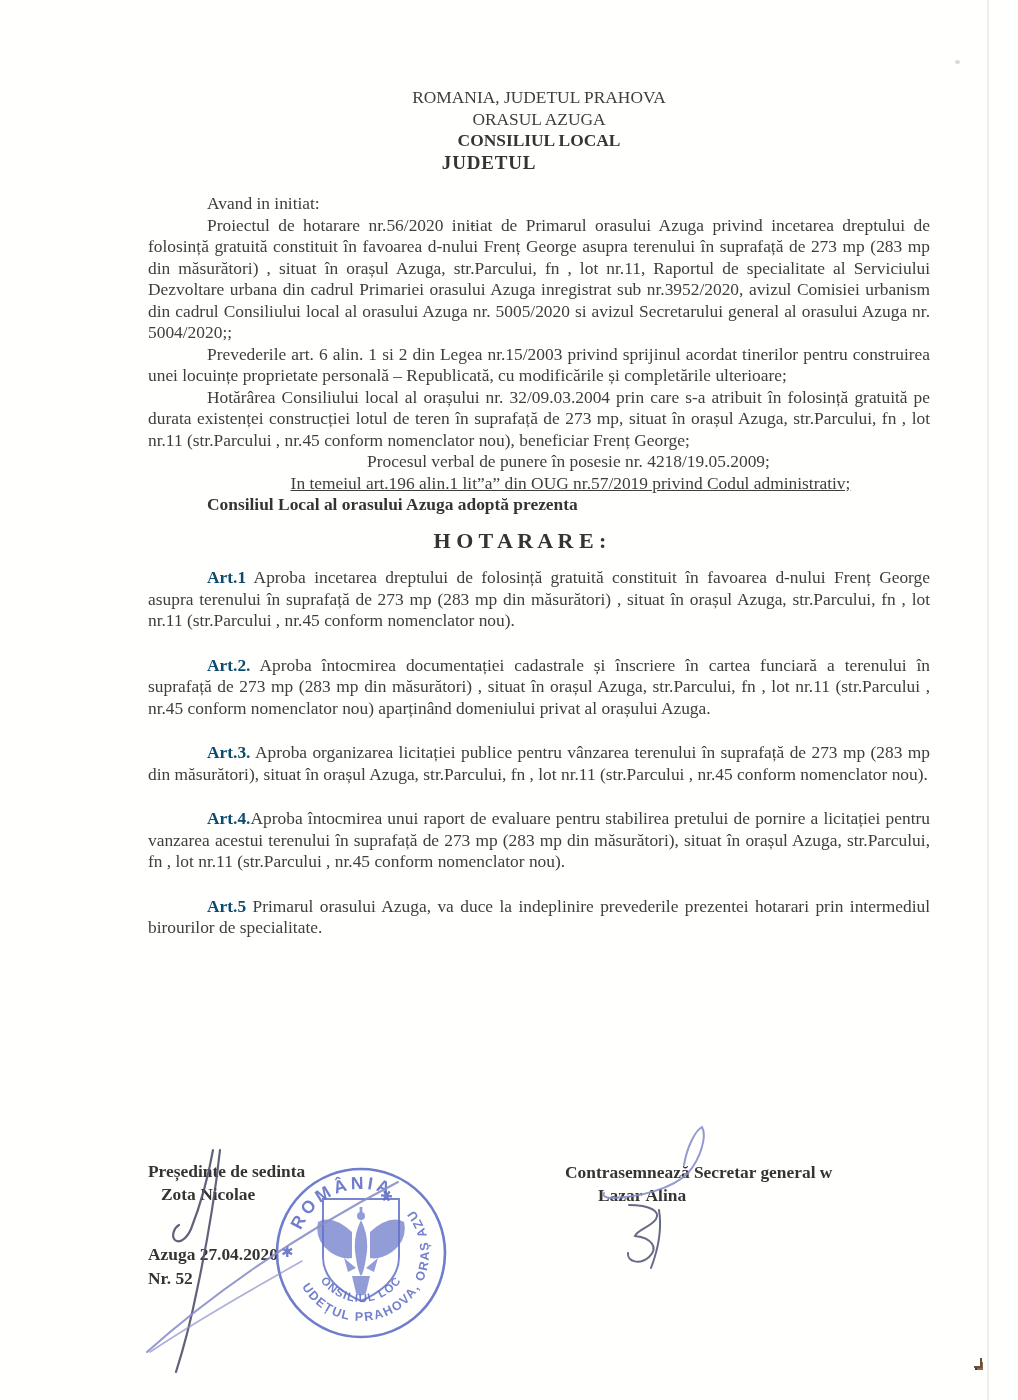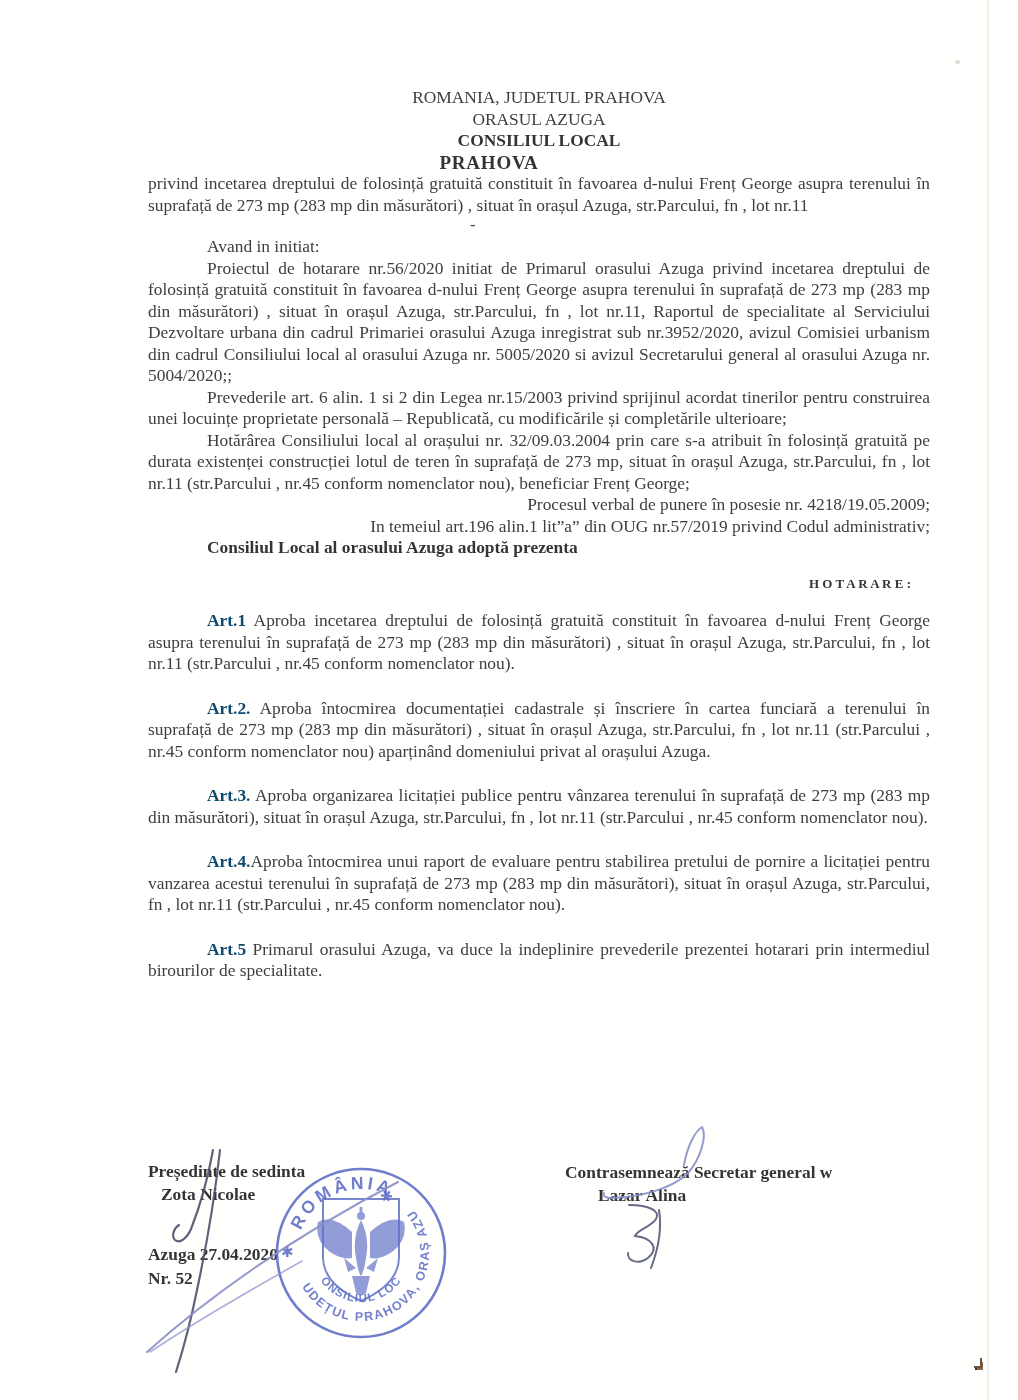--- a/index.html
+++ b/index.html
@@ -21,26 +21,26 @@
   .b{font-weight:bold;color:#343434;}
   .letterhead p{text-align:center;}
   .doc-title{
     text-align:center;font-weight:bold;color:#343434;
     font-size:19px;letter-spacing:.8px;transform:translateX(-50px);
   }
   .subject{text-align:justify;position:relative;}
   .dash-mark{position:absolute;left:322px;top:127px;font-size:17px;color:#4a4a4a;}
   .avand{margin-top:20px !important;padding-left:59px;}
   .para{text-indent:59px;text-align:justify;}
-  .single{text-indent:59px;text-align:right;}
-  .temeiul{text-indent:63px;}
+  .single{text-indent:59px;text-align:center;}
+  .temeiul{text-indent:63px;text-decoration:underline;}
   .enacting{font-weight:bold;color:#343434;text-indent:59px;}
   .decision-title{
     margin-top:14px !important;margin-bottom:16px !important;
-    text-align:right;font-weight:bold;color:#343434;font-size:13px;
+    text-align:center;font-weight:bold;color:#343434;font-size:22px;
     transform:translateX(-19px);
   }
   .article{text-indent:59px;text-align:justify;margin-top:23px !important;}
   .article.first{margin-top:16px !important;}
   .article .label{font-weight:bold;color:#0c4a6e;}
   .sig{position:absolute;font-weight:bold;color:#343434;font-size:17.4px;line-height:23px;}
   .sig-president{left:148px;top:1160px;}
   .sig-president .name{padding-left:13px;}
   .sig-secretary{left:537px;top:1161px;margin-left:28px;}
   .sig-secretary .name{padding-left:33px;}
@@ -54,23 +54,22 @@
 <div class="speck-top"></div>
 <div class="speck-bottom"></div>
 
 <div class="content">
   <div class="letterhead">
     <p>ROMANIA, JUDETUL PRAHOVA</p>
     <p>ORASUL  AZUGA</p>
     <p class="b">CONSILIUL LOCAL</p>
   </div>
 
-  <p class="doc-title">PRAHOVA</p>
+  <p class="doc-title">JUDETUL</p>
 
-  <p class="subject">privind incetarea dreptului de folosință gratuită constituit în favoarea  d-nului Frenț George asupra terenului în suprafață de 273 mp (283 mp din măsurători) , situat în orașul Azuga,  str.Parcului, fn , lot nr.11</p>
   <span class="dash-mark">-</span>
 
   <p class="avand">Avand in initiat:</p>
 
   <p class="para">Proiectul de hotarare nr.56/2020 initiat de Primarul orasului Azuga privind incetarea dreptului de folosință gratuită constituit în favoarea  d-nului Frenț George asupra terenului în suprafață de 273 mp (283 mp din măsurători) , situat în orașul Azuga,  str.Parcului, fn , lot nr.11, Raportul de specialitate  al Serviciului Dezvoltare urbana din cadrul Primariei orasului Azuga inregistrat sub nr.3952/2020, avizul Comisiei urbanism din cadrul Consiliului local al orasului Azuga nr. 5005/2020 si avizul Secretarului general al orasului Azuga nr. 5004/2020;;</p>
   <p class="para">Prevederile art. 6   alin. 1 si 2 din Legea nr.15/2003 privind sprijinul acordat tinerilor pentru construirea unei locuințe proprietate personală – Republicată, cu modificările și completările ulterioare;</p>
   <p class="para">Hotărârea Consiliului local al orașului nr. 32/09.03.2004 prin care s-a atribuit în folosință gratuită pe durata existenței construcției lotul de teren în suprafață de 273 mp, situat în orașul Azuga,  str.Parcului, fn , lot nr.11 (str.Parcului , nr.45 conform nomenclator nou), beneficiar  Frenț George;</p>
   <p class="single">Procesul verbal de punere în posesie nr. 4218/19.05.2009;</p>
   <p class="single temeiul">In temeiul art.196 alin.1 lit”a” din OUG nr.57/2019 privind Codul administrativ;</p>
   <p class="enacting">Consiliul Local al orasului Azuga adoptă prezenta</p>

